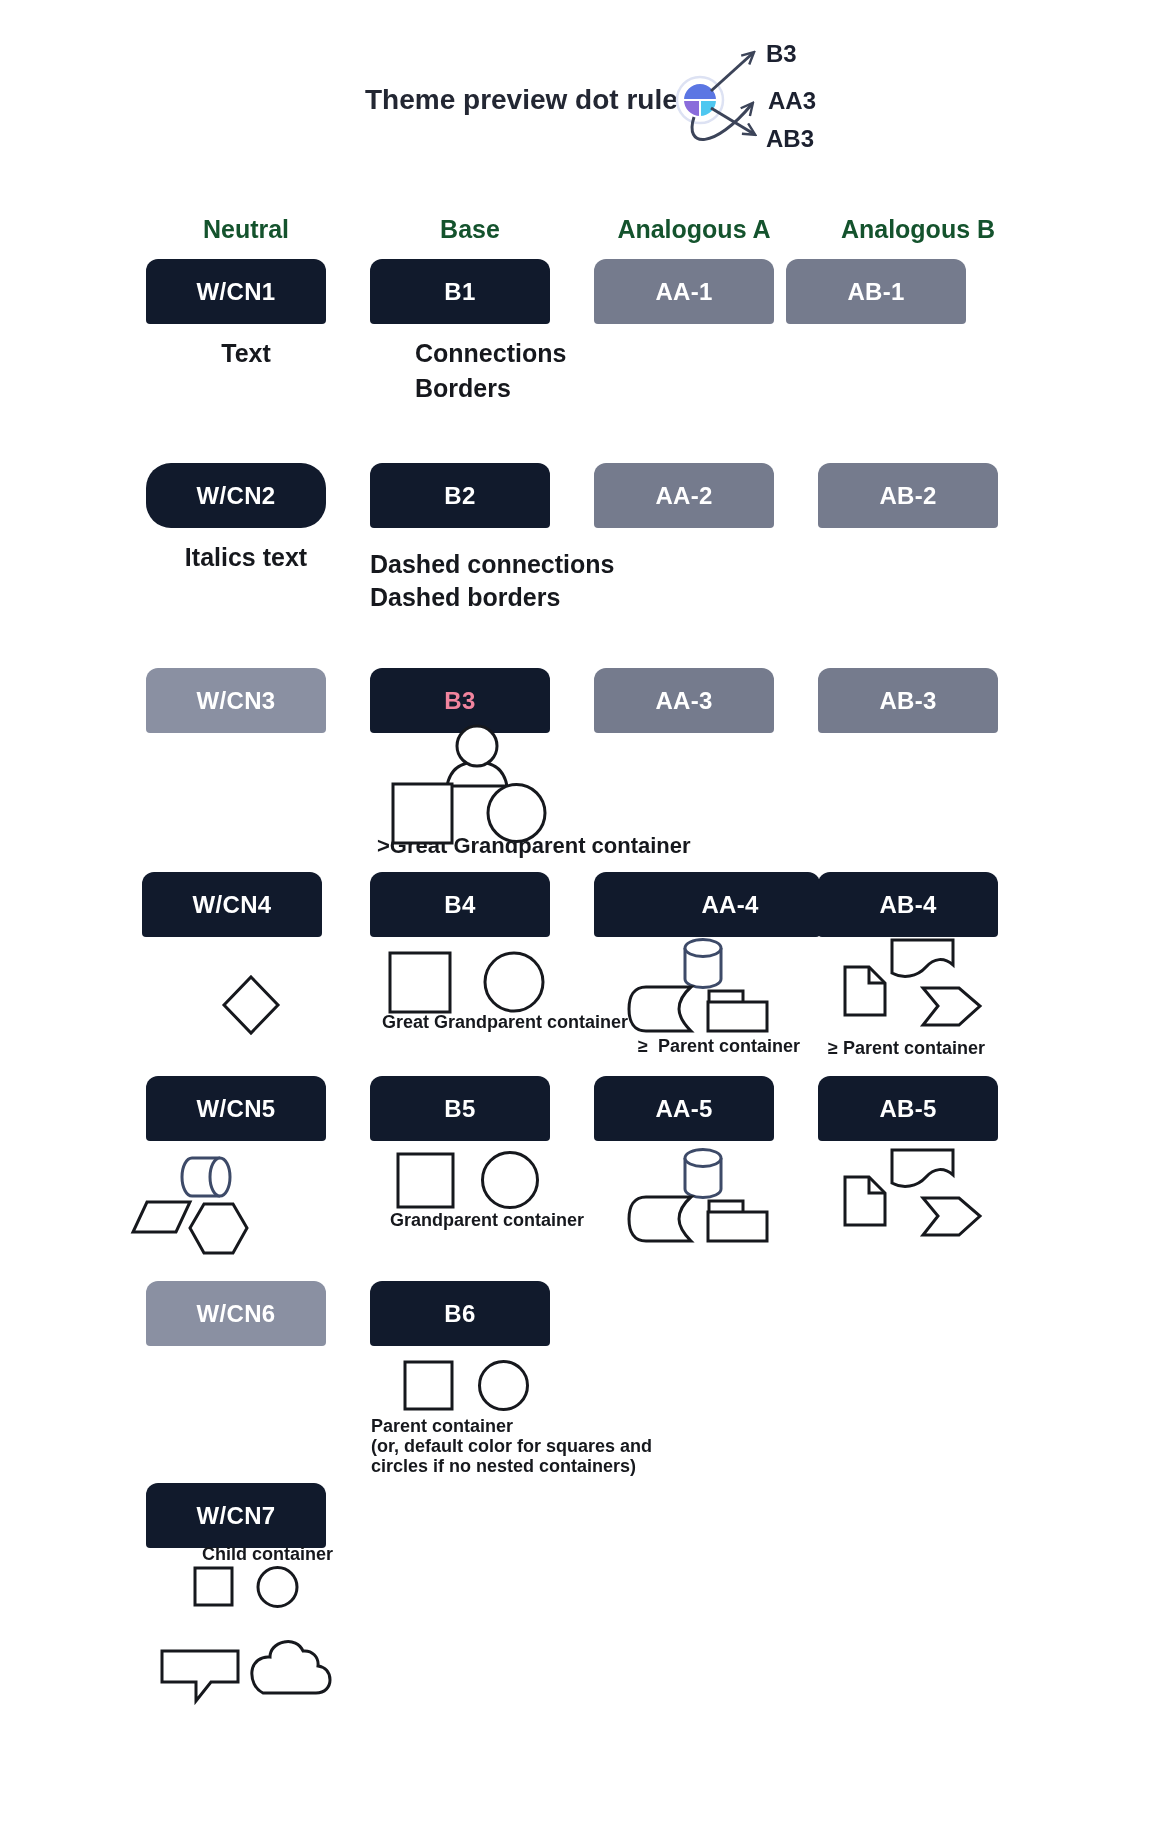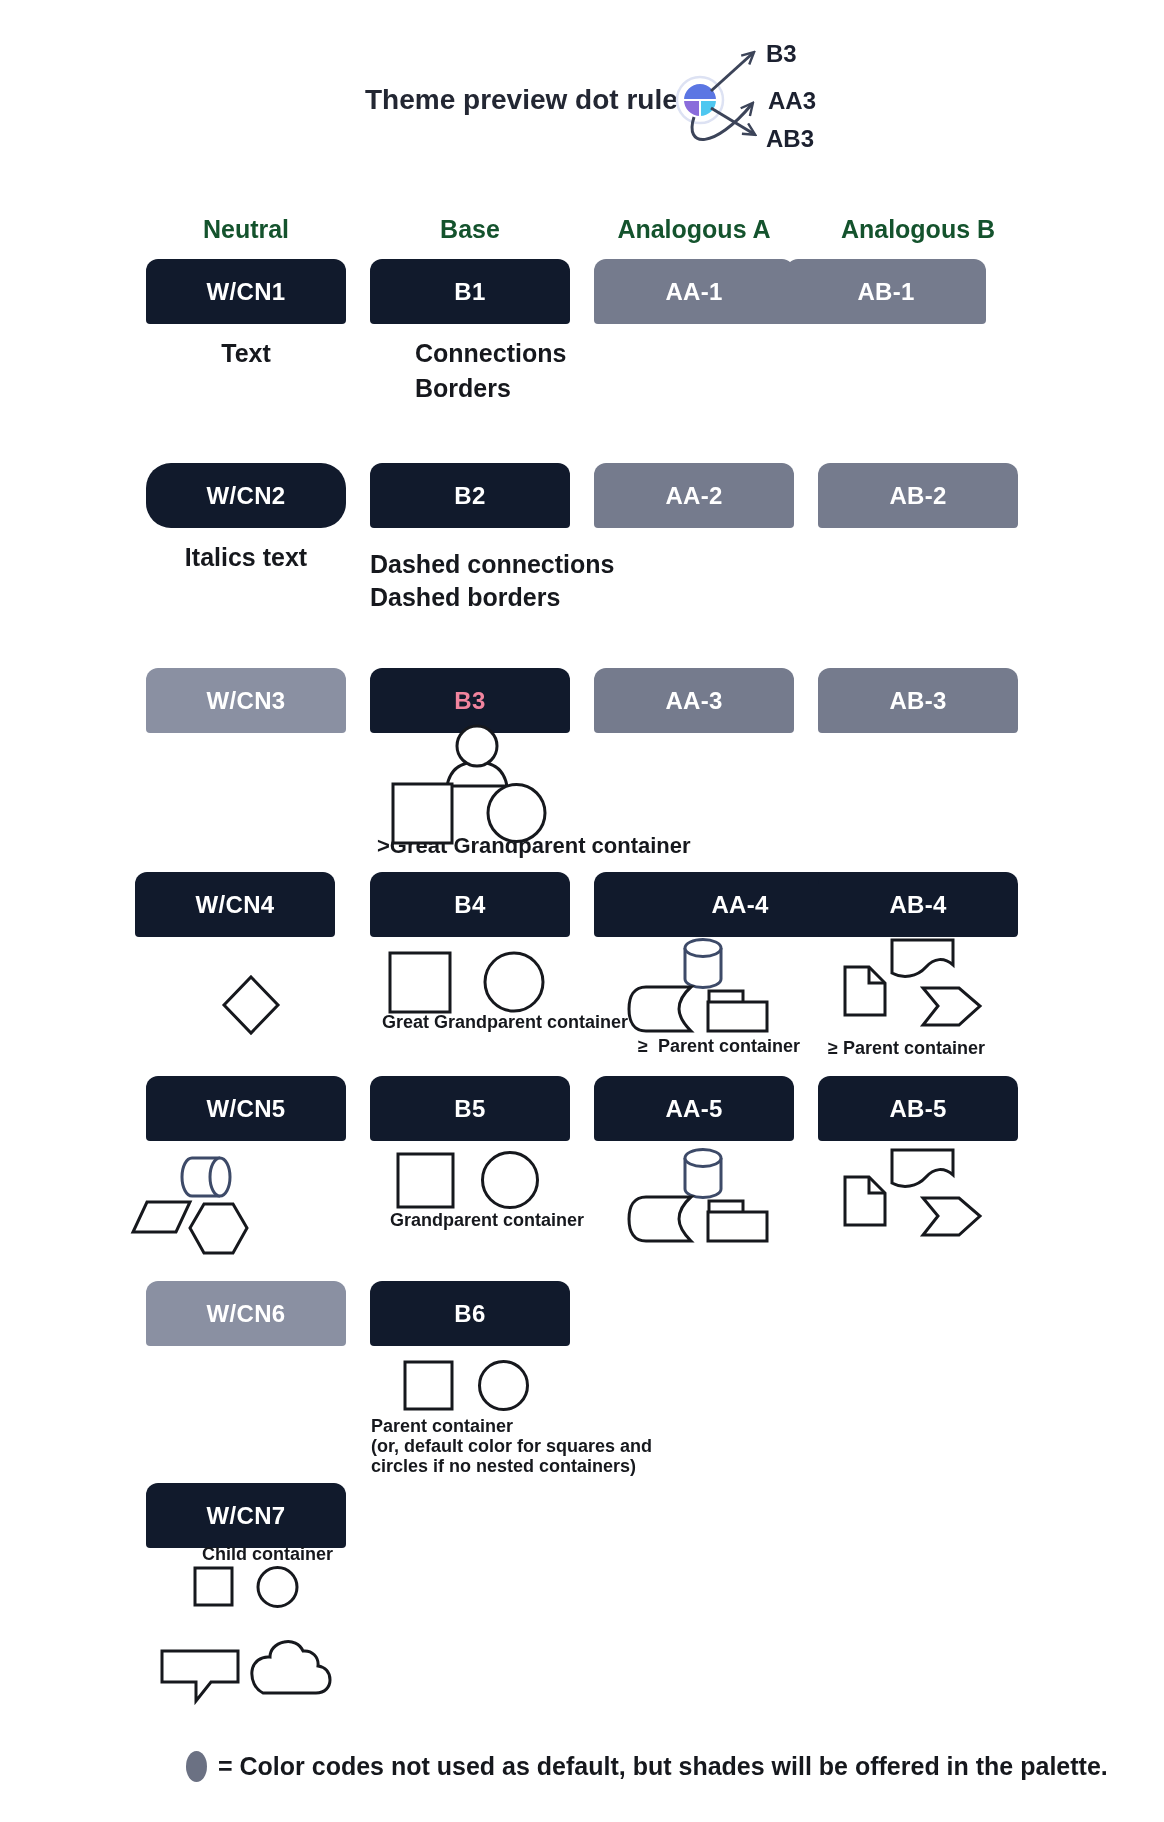--- a/index.html
+++ b/index.html
@@ -4,21 +4,21 @@
 <style>
   html,body{margin:0;padding:0;background:#ffffff;}
   #canvas{
     position:relative;width:1164px;height:1822px;background:#ffffff;
     font-family:"Liberation Sans",sans-serif;color:var(--text,#16181d);overflow:hidden;
   }
   .title{position:absolute;left:365px;top:84px;font-size:28px;font-weight:600;color:#232733;}
   .dot-label{position:absolute;font-size:24px;font-weight:600;color:#1c2130;}
   .col-header{position:absolute;top:215px;width:200px;text-align:center;font-size:25px;font-weight:700;color:#14532d;}
   .chip{
-    position:absolute;width:200px;height:65px;border-radius:12px 12px 4px 4px;
+    position:absolute;width:180px;height:65px;border-radius:12px 12px 4px 4px;
     display:flex;align-items:center;justify-content:center;
     font-size:24px;font-weight:700;color:#ffffff;letter-spacing:.3px;
   }
   .chip.dark{background:var(--chip-dark,#111a2c);}
   .chip.gray{background:var(--chip-gray,#757b8d);}
   .chip.light{background:var(--chip-light,#8a90a2);}
   .chip.pink-label{color:var(--pink,#f2849e);}
   .caption{position:absolute;font-weight:700;color:#16181d;}
   .caption div{white-space:pre;}
   .caption.center{text-align:center;}
@@ -67,21 +67,21 @@
       <div class="chip gray" style="left: 594px; top: 259px;">AA-1</div>
       <div class="chip gray" style="left: 786px; top: 259px;">AB-1</div>
       <div class="chip dark" style="left: 146px; top: 463px; border-radius: 25px;">W/CN2</div>
       <div class="chip dark" style="left: 370px; top: 463px;">B2</div>
       <div class="chip gray" style="left: 594px; top: 463px;">AA-2</div>
       <div class="chip gray" style="left: 818px; top: 463px;">AB-2</div>
       <div class="chip light" style="left: 146px; top: 668px;">W/CN3</div>
       <div class="chip dark pink-label" style="left: 370px; top: 668px;">B3</div>
       <div class="chip gray" style="left: 594px; top: 668px;">AA-3</div>
       <div class="chip gray" style="left: 818px; top: 668px;">AB-3</div>
-      <div class="chip dark" style="left: 135px; top: 872px;">W/CN4</div>
+      <div class="chip dark" style="left: 142px; top: 872px;">W/CN4</div>
       <div class="chip dark" style="left: 370px; top: 872px;">B4</div>
       <div class="chip dark" style="left: 594px; top: 872px; padding-left: 46px;">AA-4</div>
       <div class="chip dark" style="left: 818px; top: 872px;">AB-4</div>
       <div class="chip dark" style="left: 146px; top: 1076px;">W/CN5</div>
       <div class="chip dark" style="left: 370px; top: 1076px;">B5</div>
       <div class="chip dark" style="left: 594px; top: 1076px;">AA-5</div>
       <div class="chip dark" style="left: 818px; top: 1076px;">AB-5</div>
       <div class="chip light" style="left: 146px; top: 1281px;">W/CN6</div>
       <div class="chip dark" style="left: 370px; top: 1281px;">B6</div>
       <div class="chip dark" style="left: 146px; top: 1483px;">W/CN7</div>
@@ -195,18 +195,14 @@
       <rect class="shape" x="195" y="1568" width="37" height="37"></rect>
       <circle class="shape" cx="277.5" cy="1587" r="19.5"></circle>
     </g>
 
     <g>
       <path class="shape" d="M 162 1651 L 238 1651 L 238 1682 L 211 1682 L 196 1701 L 196 1682 L 162 1682 Z"></path>
       <path class="shape" d="M 263 1693 L 316 1693 C 325 1693 330 1687 330 1680 C 330 1672 325 1667 318 1666 C 319 1657 312 1650 303 1651 C 300 1644 292 1640 284 1642 C 275 1644 270 1650 270 1657 C 261 1656 253 1662 252 1671 C 251 1680 255 1689 263 1693 Z"></path>
     </g>
   </svg>
 
-  <div class="legend">
-    <span class="legend-dot"></span>
-    <span class="legend-text">= Color codes not used as default, but shades will be offered in the palette.</span>
-  </div>
 
 </div>
 
 </body></html>

